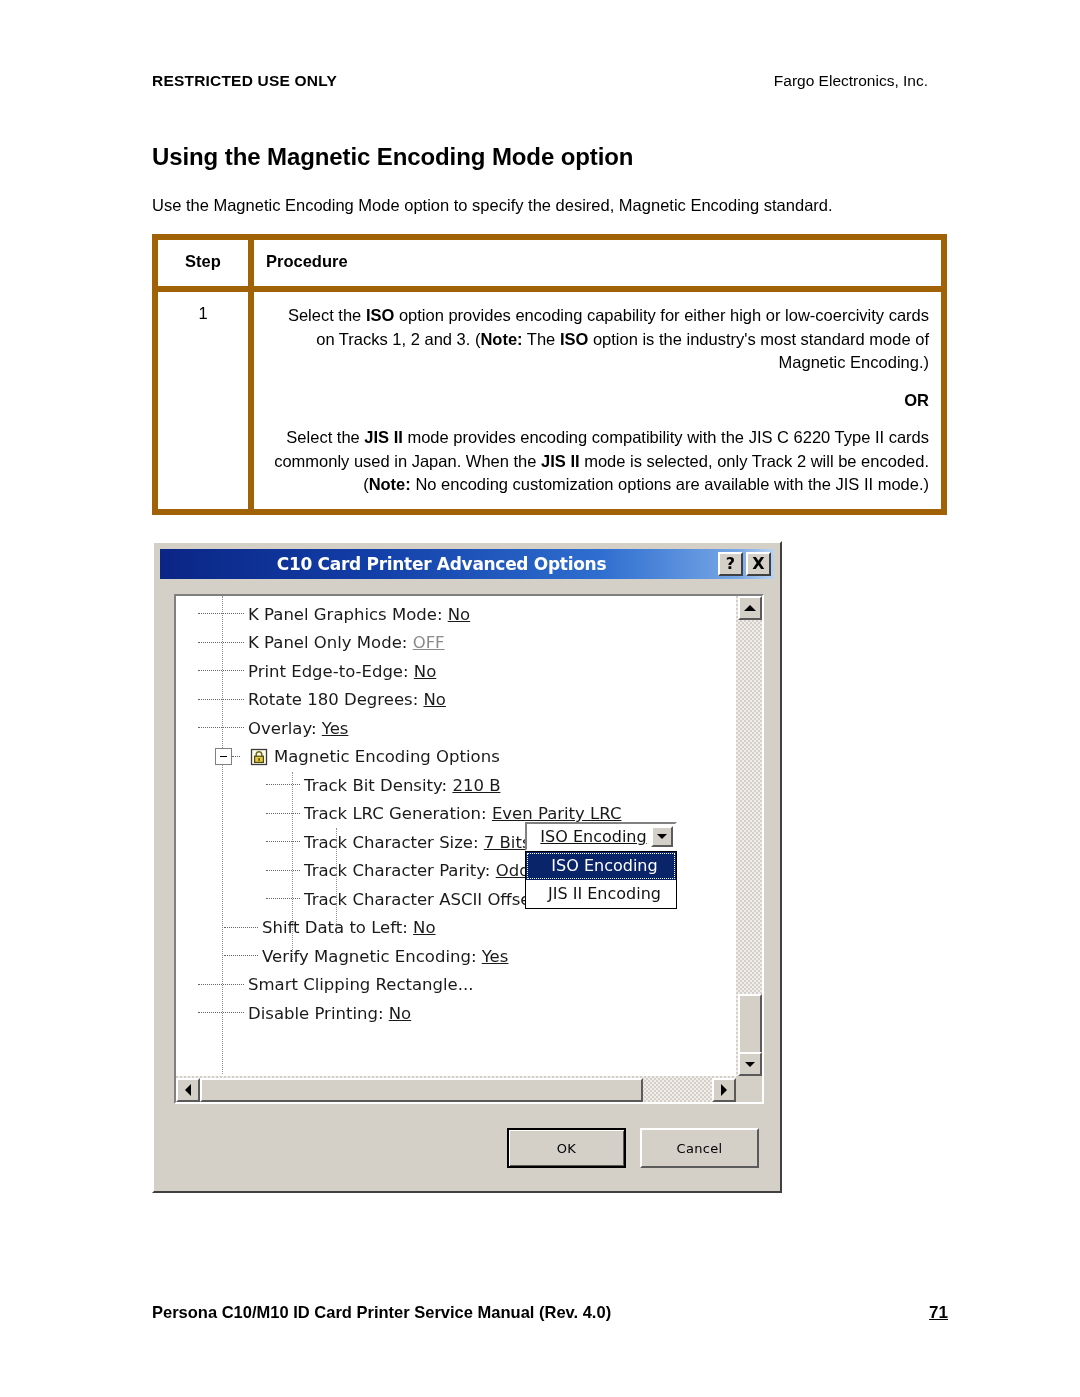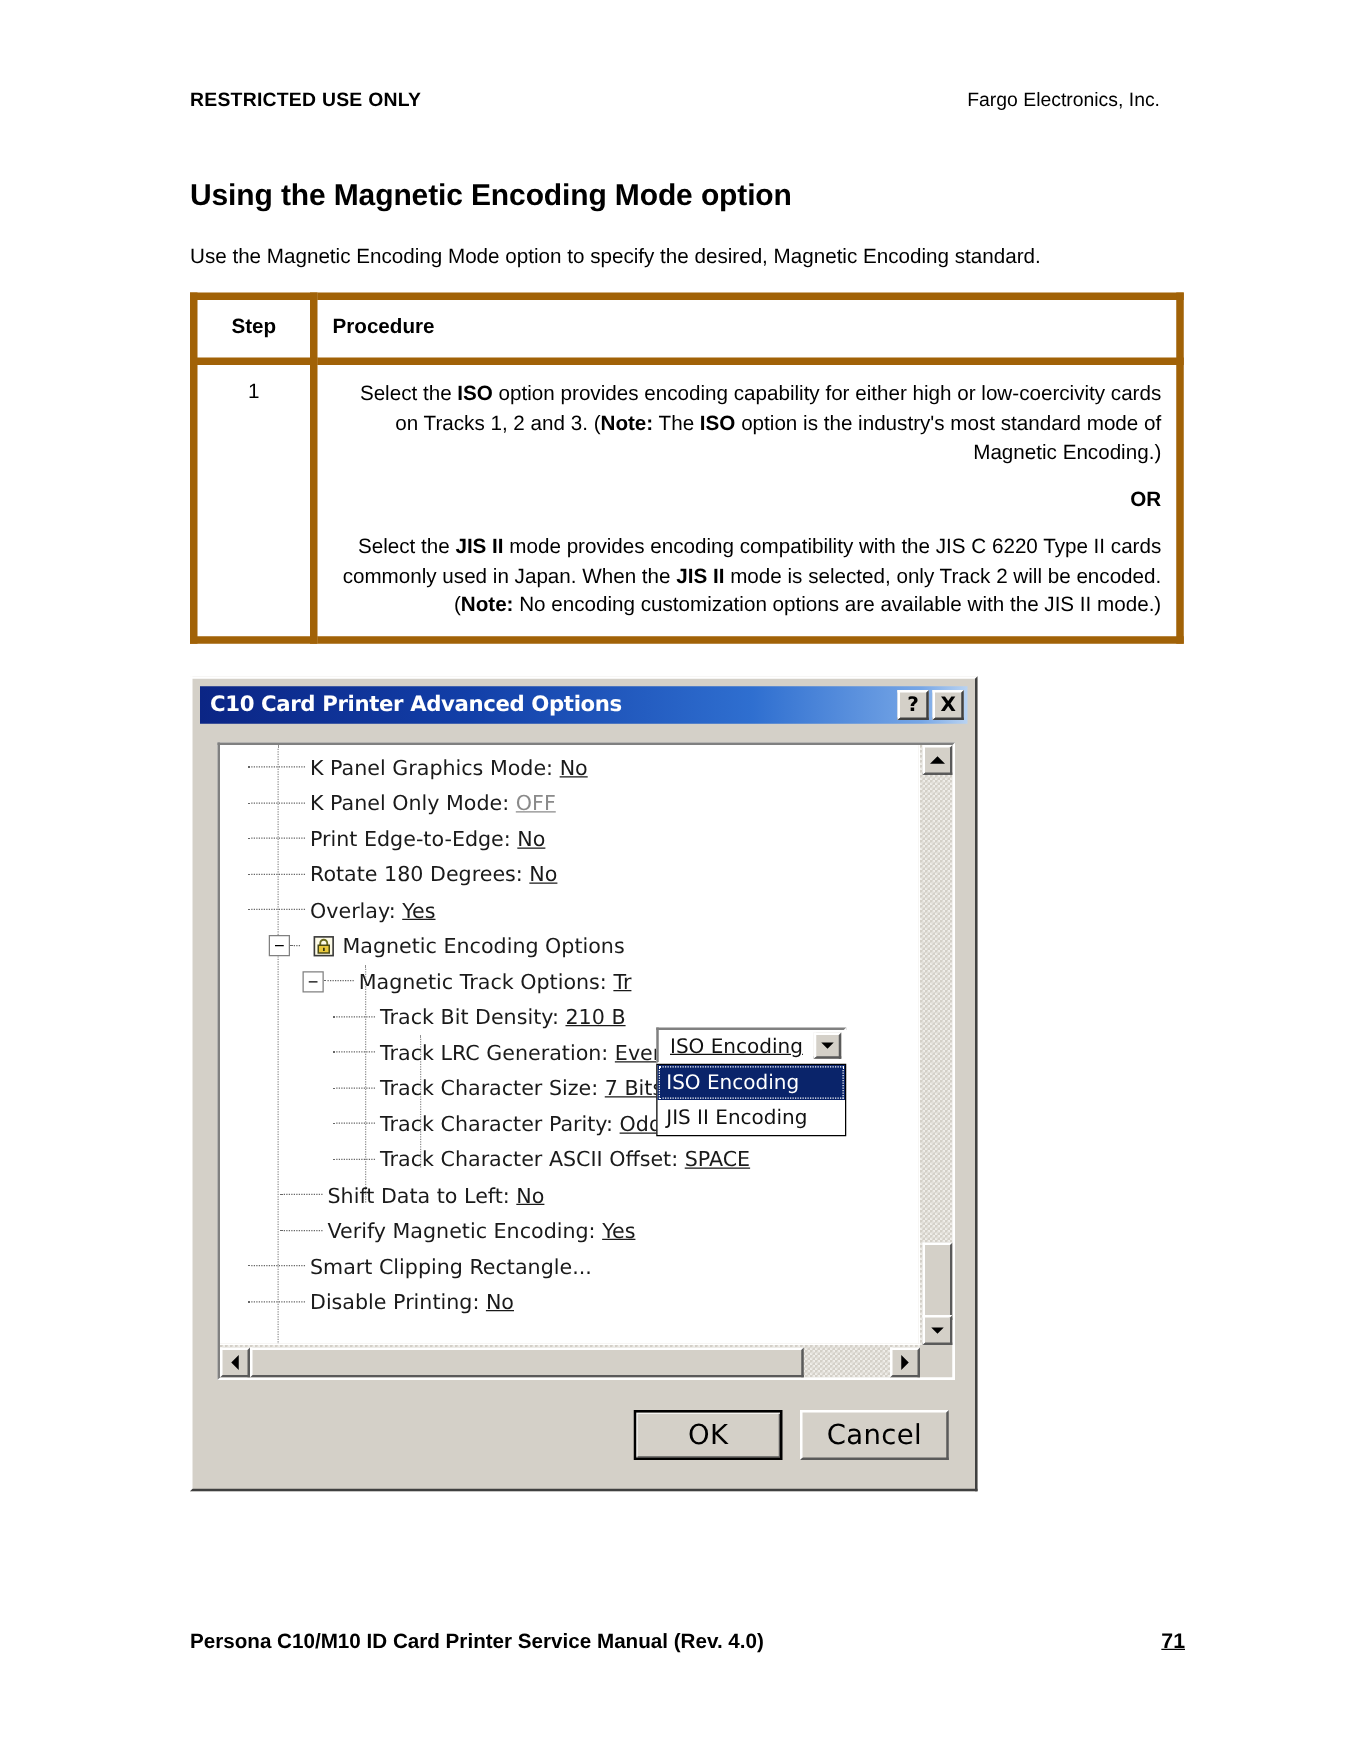--- a/index.html
+++ b/index.html
@@ -95,20 +95,21 @@
     top: 541px;
     width: 630px;
     height: 652px;
     background: #d4d0c8;
     border-top: 2px solid #ffffff;
     border-left: 2px solid #ffffff;
     border-right: 2px solid #404040;
     border-bottom: 2px solid #404040;
     box-sizing: border-box;
     font-family: "DejaVu Sans", sans-serif;
+    text-align: center;
   }
   .dlg-inner {
     position: absolute;
     inset: 2px;
     background: #d4d0c8;
     border: 1px solid #d4d0c8;
   }
 
   
   .titlebar {
@@ -409,21 +410,21 @@
   }
   .dlgbtn {
     width: 119px;
     height: 40px;
     background: #d4d0c8;
     border-top: 2px solid #ffffff;
     border-left: 2px solid #ffffff;
     border-right: 2px solid #5a5a5a;
     border-bottom: 2px solid #5a5a5a;
     box-sizing: border-box;
-    font-size: 22px;
+    font-size: 13px;
     font-family: "DejaVu Sans", sans-serif;
     color: #000;
     display: flex;
     align-items: center;
     justify-content: center;
     letter-spacing: 0.3px;
   }
   .dlgbtn.default {
     border: 2px solid #000000;
     box-shadow: inset 1px 1px 0 #ffffff, inset -1px -1px 0 #5a5a5a;
@@ -533,25 +534,20 @@
               <rect x="1.5" y="1.5" width="15" height="15" fill="#fdfbe8" stroke="#3a3a3a" stroke-width="1.3"></rect>
               <path d="M6.2 8.4 V6.6 a2.8 2.8 0 0 1 5.6 0 V8.4" fill="none" stroke="#6b6b20" stroke-width="1.5"></path>
               <rect x="4.6" y="8.2" width="8.8" height="6.2" fill="#e8c83c" stroke="#4a4a15" stroke-width="1.2"></rect>
               <rect x="8.4" y="10.2" width="1.4" height="2.6" fill="#3a3a10"></rect>
             </svg>
           </span>
           <span class="lbl">Magnetic Encoding Options</span>
         </div>
 
 
-        <div class="trow" style="padding-left:66px;">
-          <span class="expander"></span>
-          <span class="dash short" style="width:24px;"></span>
-          <span class="lbl">Magnetic Track Options:</span>&nbsp;<span class="val">Tr</span>
-        </div>
 
         <div class="trow ind3">
           <span class="dash short"></span>
           <span class="lbl">Track Bit Density:</span>&nbsp;<span class="val">210 B</span>
         </div>
 
         <div class="trow ind3">
           <span class="dash short"></span>
           <span class="lbl">Track LRC Generation:</span>&nbsp;<span class="val">Even Parity LRC</span>
         </div>

